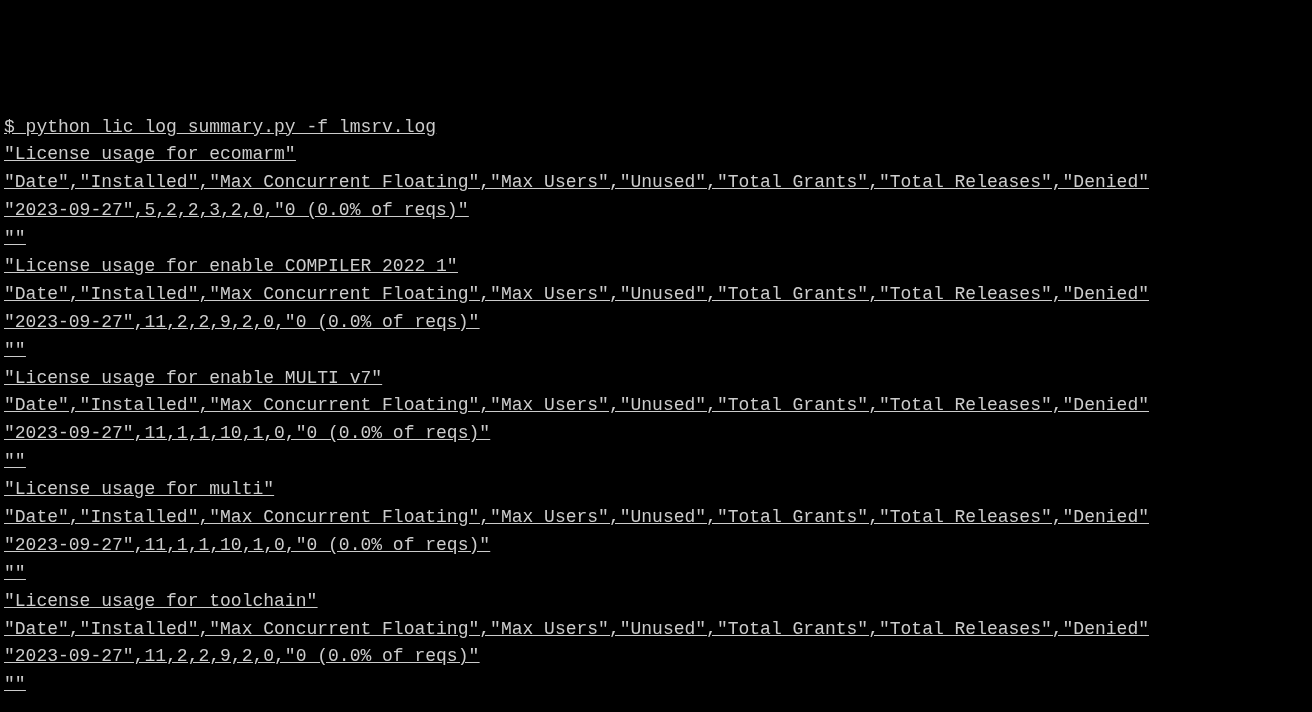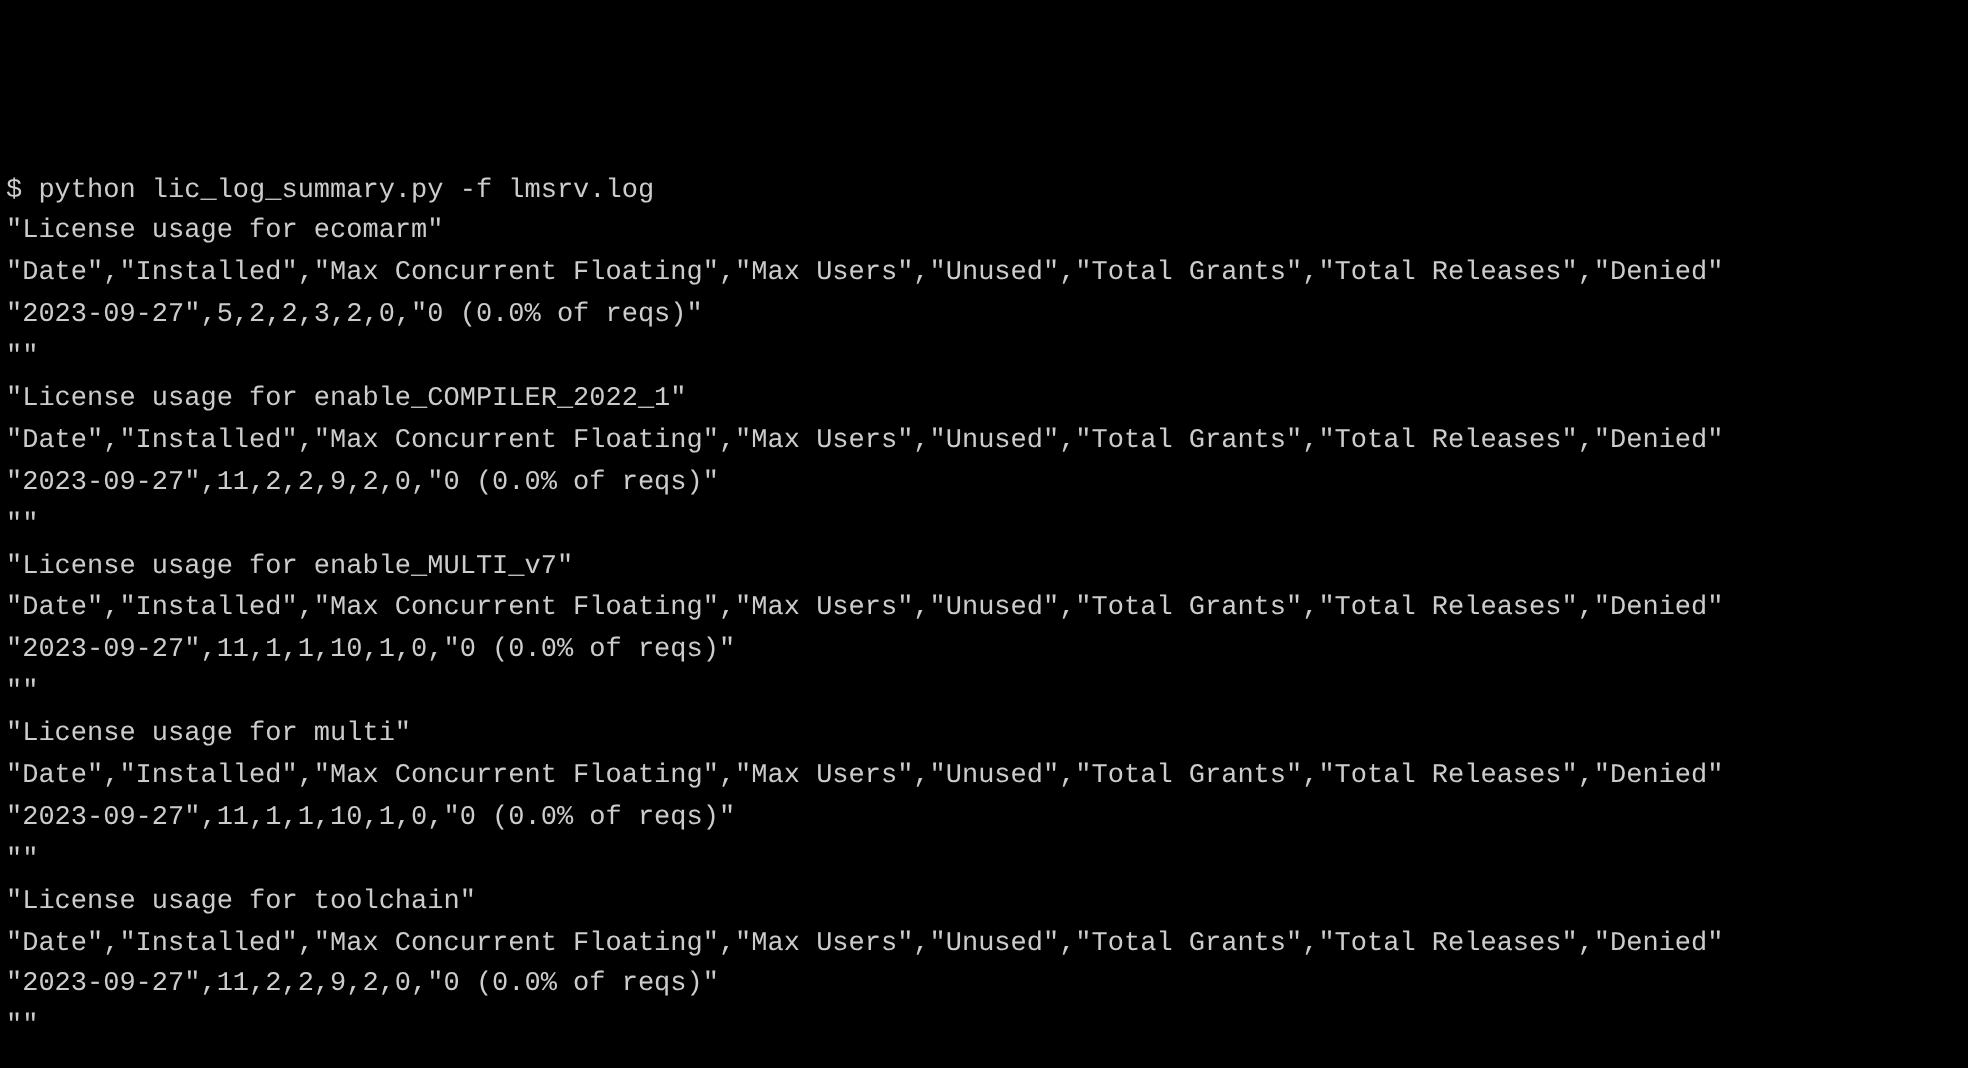--- a/index.html
+++ b/index.html
@@ -1,18 +1,19 @@
 <!DOCTYPE html>
 <html><head>
   <meta charset="utf-8">
   <style>
     * {
       margin: 0;
       padding: 0;
       box-sizing: border-box;
+      text-decoration: underline;
     }
     body {
       background-color: #000000;
       color: #cccccc;
       font-family: 'Consolas', 'Courier New', monospace;
       font-size: 18px;
       line-height: 1.55;
       padding: 2px 4px;
       width: 1312px;
       height: 712px;

